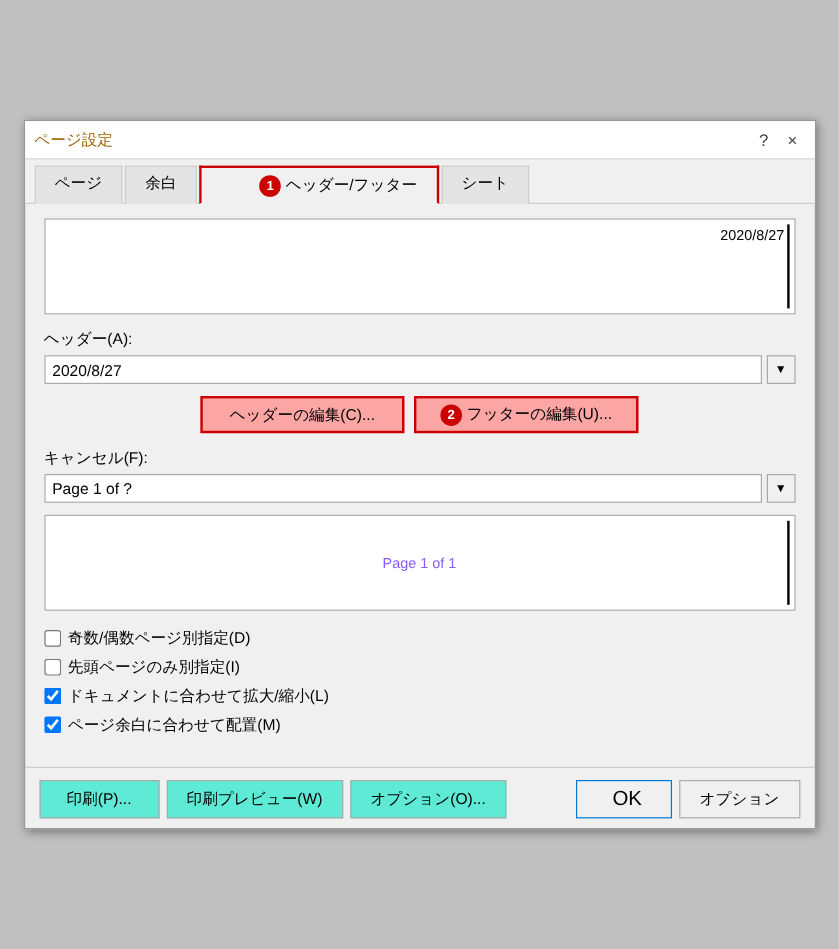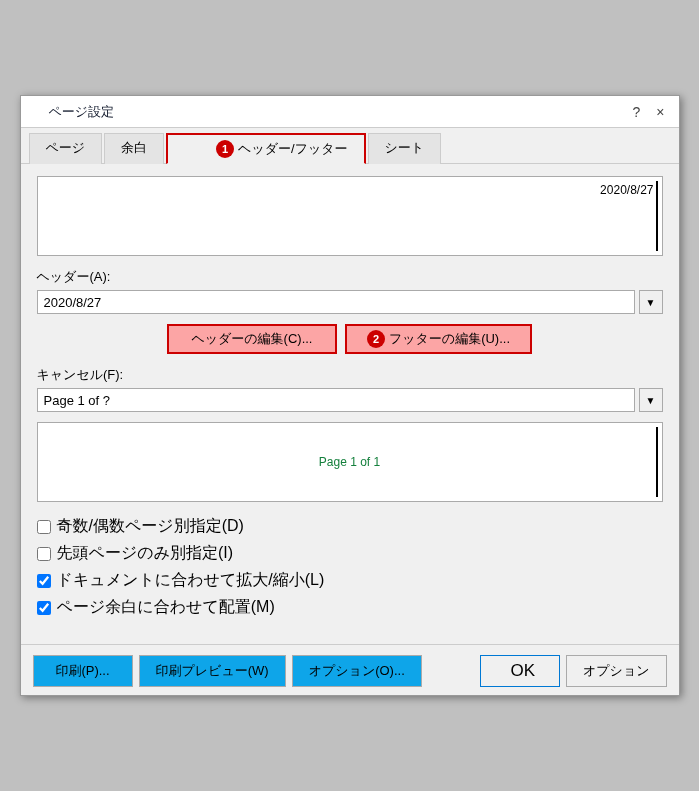--- a/index.html
+++ b/index.html
@@ -23,22 +23,21 @@
       background: #fff;
       display: flex;
       align-items: center;
       justify-content: space-between;
       padding: 6px 8px;
       border-bottom: 1px solid #ccc;
       height: 32px;
     }
     .title-bar-title {
       font-size: 13px;
-      color: #0f172a;
-      margin-left: 20px;
+      color: #a16207;
     }
     .title-bar-controls {
       display: flex;
       gap: 4px;
       align-items: center;
     }
     .title-btn {
       background: none;
       border: none;
       cursor: pointer;
@@ -156,21 +155,21 @@
       height: 80px;
       width: 100%;
       margin-bottom: 14px;
       display: flex;
       align-items: center;
       justify-content: center;
       position: relative;
     }
     .preview-box-footer .preview-text {
       font-size: 12px;
-      color: #15803d;
+      color: #8b5cf6;
     }
     .preview-box-footer .right-border {
       position: absolute;
       right: 4px;
       top: 4px;
       bottom: 4px;
       width: 2px;
       background: #000;
     }
 
@@ -179,42 +178,42 @@
       align-items: center;
       gap: 6px;
       margin-bottom: 6px;
     }
     .checkbox-row input[type="checkbox"] {
       width: 14px;
       height: 14px;
       cursor: pointer;
     }
     .checkbox-label {
-      font-size: 16px;
+      font-size: 13px;
     }
 
     .bottom-buttons {
       display: flex;
       justify-content: space-between;
       padding: 10px 12px 8px 12px;
       border-top: 1px solid #ccc;
       margin-top: 8px;
     }
     .bottom-left {
       display: flex;
       gap: 6px;
     }
     .bottom-right {
       display: flex;
       gap: 6px;
     }
     .action-btn {
       padding: 5px 16px;
       border: 1px solid #aaa;
-      background: #0ea5e9;
+      background: #5eead4;
       cursor: pointer;
       font-size: 13px;
       font-family: inherit;
       min-width: 100px;
     }
     .ok-btn {
       padding: 5px 24px;
       border: 1px solid #0078d4;
       background: #f0f0f0;
       cursor: pointer;

